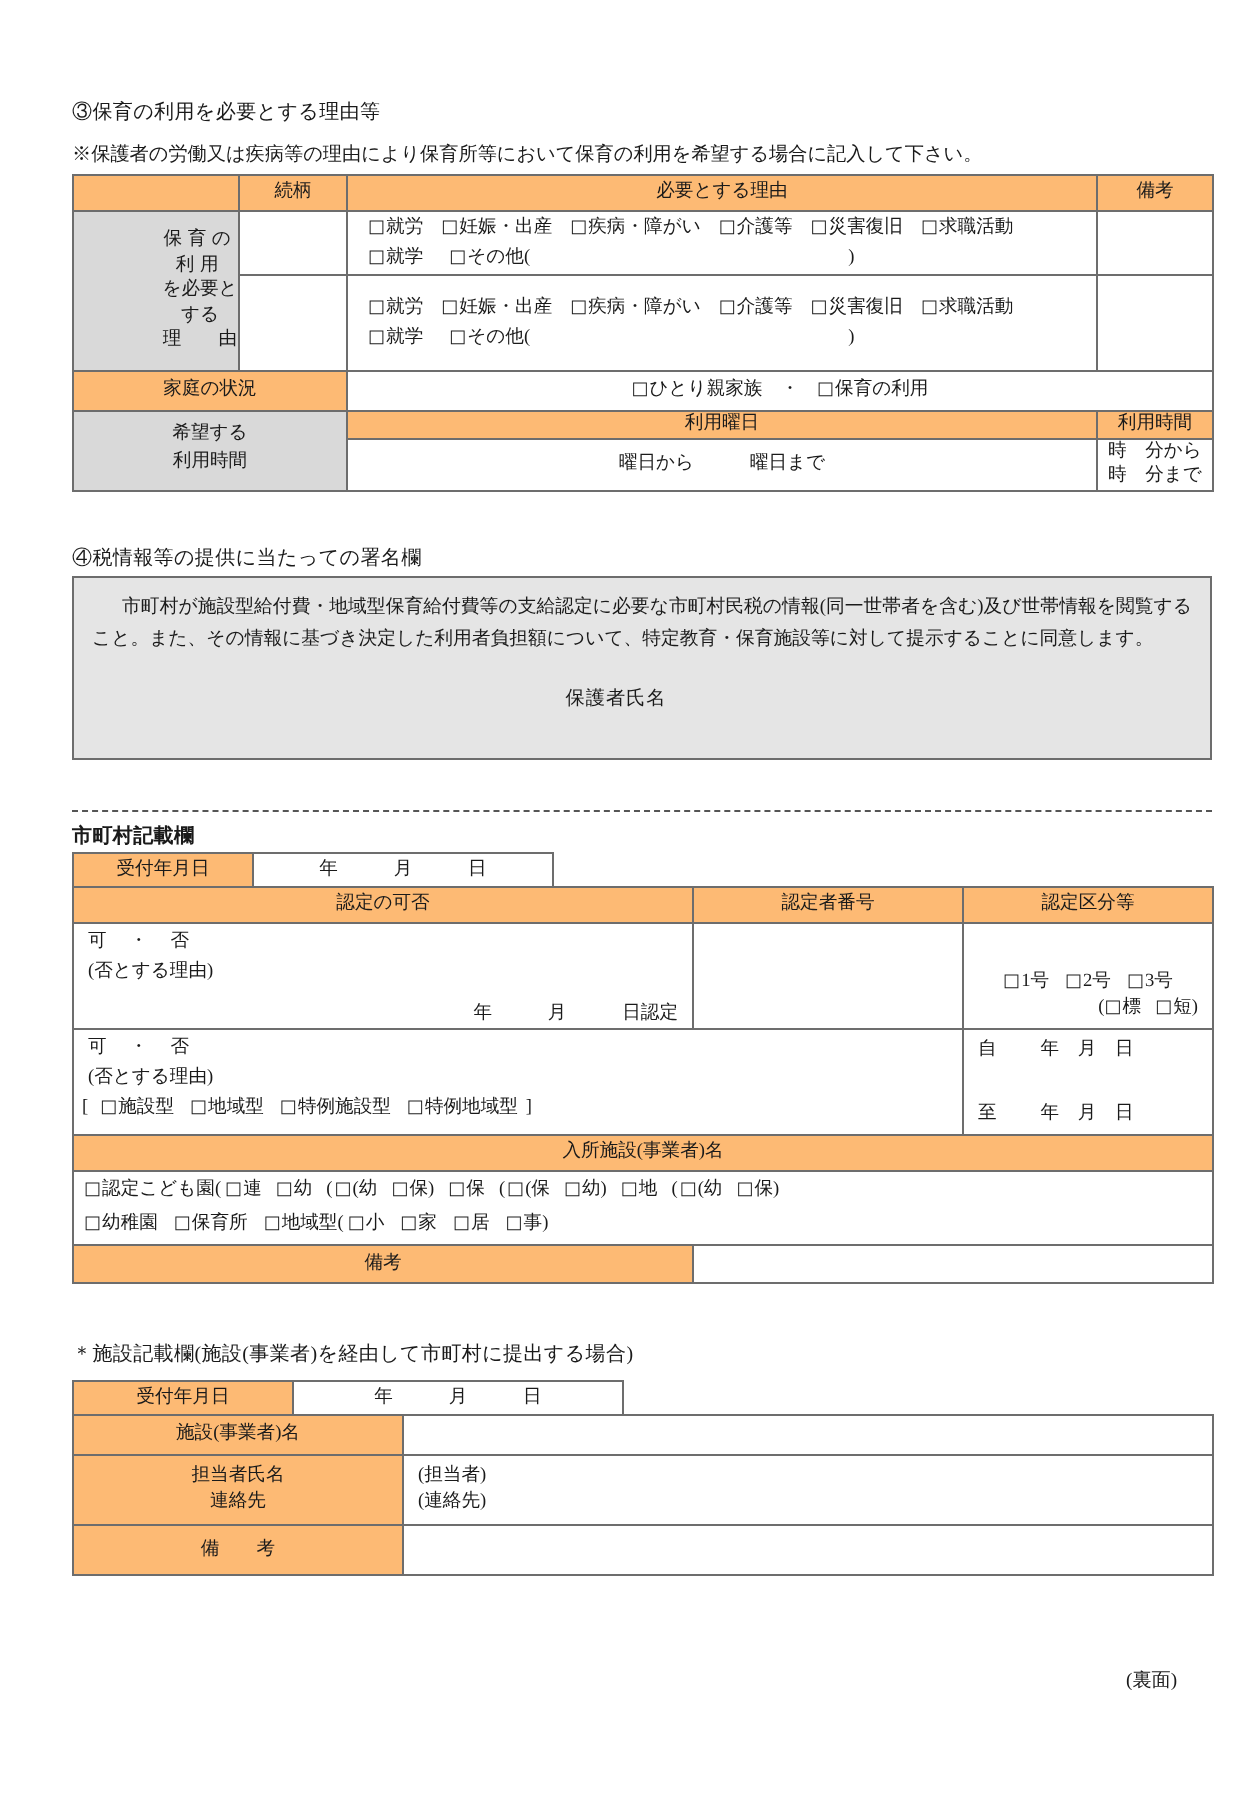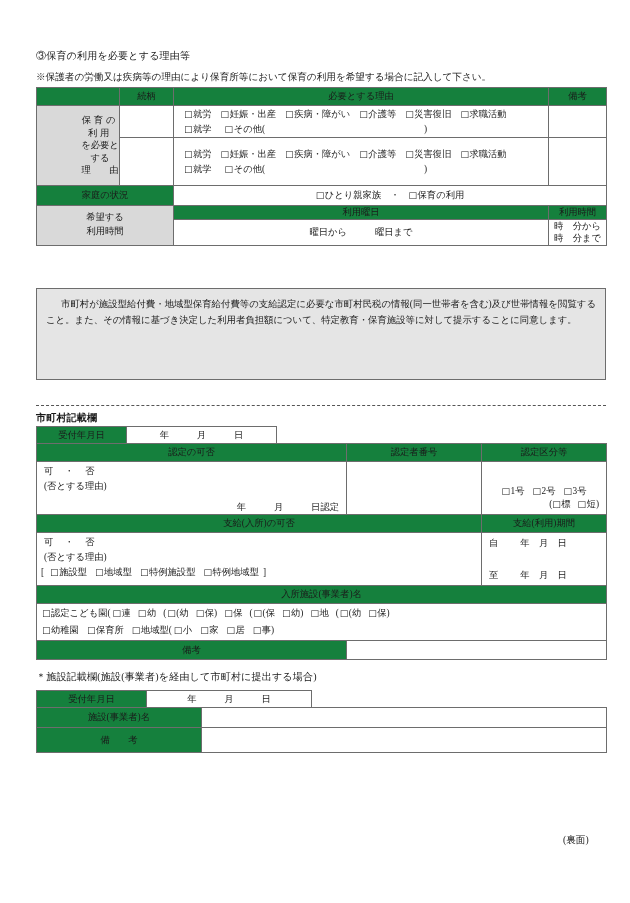--- a/index.html
+++ b/index.html
@@ -43,21 +43,21 @@
     table-layout: fixed;
     font-size: 9.3px;
   }
   table.grid td {
     border: 1px solid #6d6d6d;
     padding: 0;
     vertical-align: middle;
     line-height: 1.35;
   }
   .hd {
-    background: #15803d;
+    background: #fdba74;
     text-align: center;
   }
   .plain { background: #ffffff; }
   .ctr { text-align: center; }
   .lft { text-align: left; }
   .rgt { text-align: right; }
   .padl { padding-left: 7px !important; }
   .padr { padding-right: 7px !important; }
 
   .vlabel {
@@ -191,23 +191,25 @@
         <td class="hd" style="width:203px;">利用曜日</td>
         <td class="hd">利用時間</td>
       </tr>
       <tr>
         <td class="plain ctr" style="height:19px;">曜日から　　　曜日まで</td>
         <td class="plain ctr">時　分から　　　時　分まで</td>
       </tr>
     </tbody>
   </table>
 
+  <div class="sec-title" style="left:30px; top:272px;">④税情報等の提供に当たっての署名欄</div>
 
   <div class="consent-box" style="left:30px; top:288px; width:570px; height:92px;">
     <div class="consent-text">市町村が施設型給付費・地域型保育給付費等の支給認定に必要な市町村民税の情報(同一世帯者を含む)及び世帯情報を閲覧すること。また、その情報に基づき決定した利用者負担額について、特定教育・保育施設等に対して提示することに同意します。</div>
+    <div class="consent-sign">保護者氏名</div>
   </div>
 
   <div class="dashed" style="left:30px; top:405px; width:570px;"></div>
 
   <div class="sec-title" style="left:30px; top:411px; font-weight:bold;">市町村記載欄</div>
 
   <table class="grid" style="left:30px; top:426px; width:240px;">
     <colgroup>
         <col style="width:90px">
         <col style="width:150px">
@@ -244,24 +246,20 @@
         <td class="plain lft" style="vertical-align:bottom;">
           <div class="ctr" style="padding-bottom:1px;">
             <span class="cb" style="margin-right:8px;text-align:right;">1号</span><span class="cb" style="margin-right:8px;">2号</span><span class="cb">3号</span>
           </div>
           <div class="rgt padr" style="padding-bottom:3px;">
             <span>(</span><span class="cb" style="margin-right:7px;">標</span><span class="cb">短</span><span>)</span>
           </div>
         </td>
       </tr>
 
-      <tr>
-        <td class="hd" colspan="2" style="height:17px;">支給(入所)の可否</td>
-        <td class="hd">支給(利用)期間</td>
-      </tr>
 
       <tr>
         <td class="plain lft" colspan="2" style="height:52px; vertical-align:top;">
           <div class="padl" style="padding-top:3px; letter-spacing:1px;">可　・　否</div>
           <div class="padl" style="padding-top:2px;">(否とする理由)</div>
           <div style="padding-top:3px; padding-left:4px;" class="nowrap">
             <span style="margin-right:6px;">[</span><span class="cb" style="margin-right:8px;">施設型</span><span class="cb" style="margin-right:8px;">地域型</span><span class="cb" style="margin-right:8px;">特例施設型</span><span class="cb" style="margin-right:4px;">特例地域型</span><span>]</span>
           </div>
         </td>
         <td class="plain lft" style="vertical-align:top;">
@@ -315,20 +313,30 @@
     <colgroup>
         <col style="width:165px">
         <col style="width:405px">
       </colgroup>
     <tbody>
       <tr>
         <td class="hd" style="height:19px;">施設(事業者)名</td>
         <td class="plain"></td>
       </tr>
       <tr>
+        <td class="hd two-line" style="height:34px;">
+          <div>担当者氏名</div>
+          <div>連絡先</div>
+        </td>
+        <td class="plain lft two-line padl">
+          <div>(担当者)</div>
+          <div>(連絡先)</div>
+        </td>
+      </tr>
+      <tr>
         <td class="hd" style="height:24px;margin-top:28px;">備　　考</td>
         <td class="plain"></td>
       </tr>
     </tbody>
   </table>
 
   <div class="footer" style="left:557px; top:834px;">(裏面)</div>
 
 </div>
 

